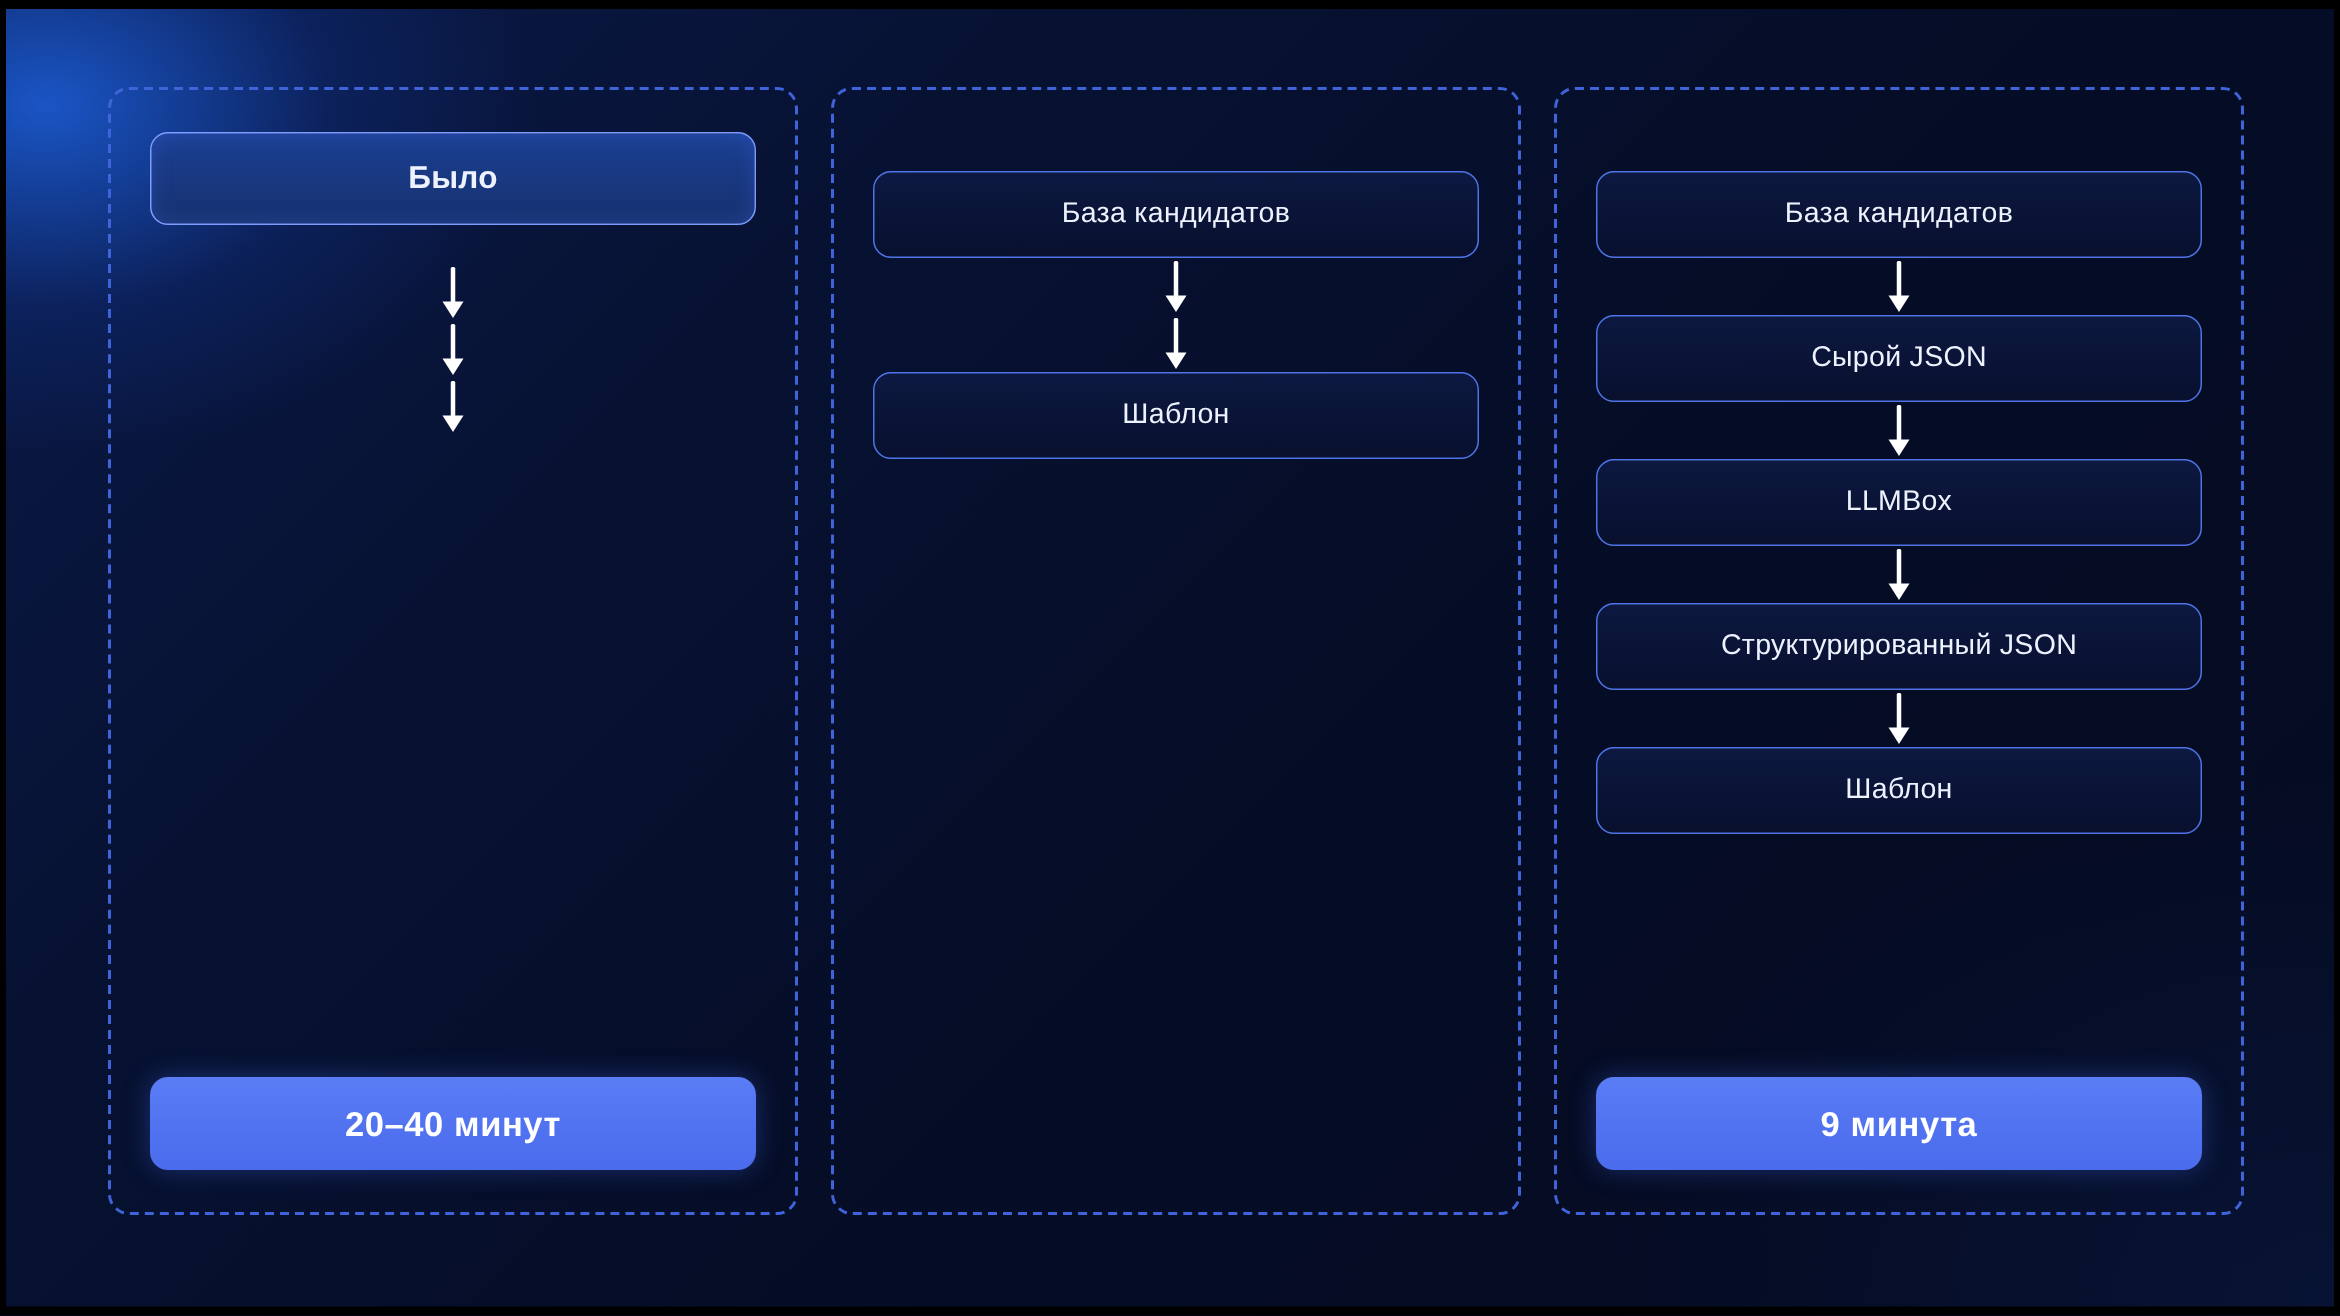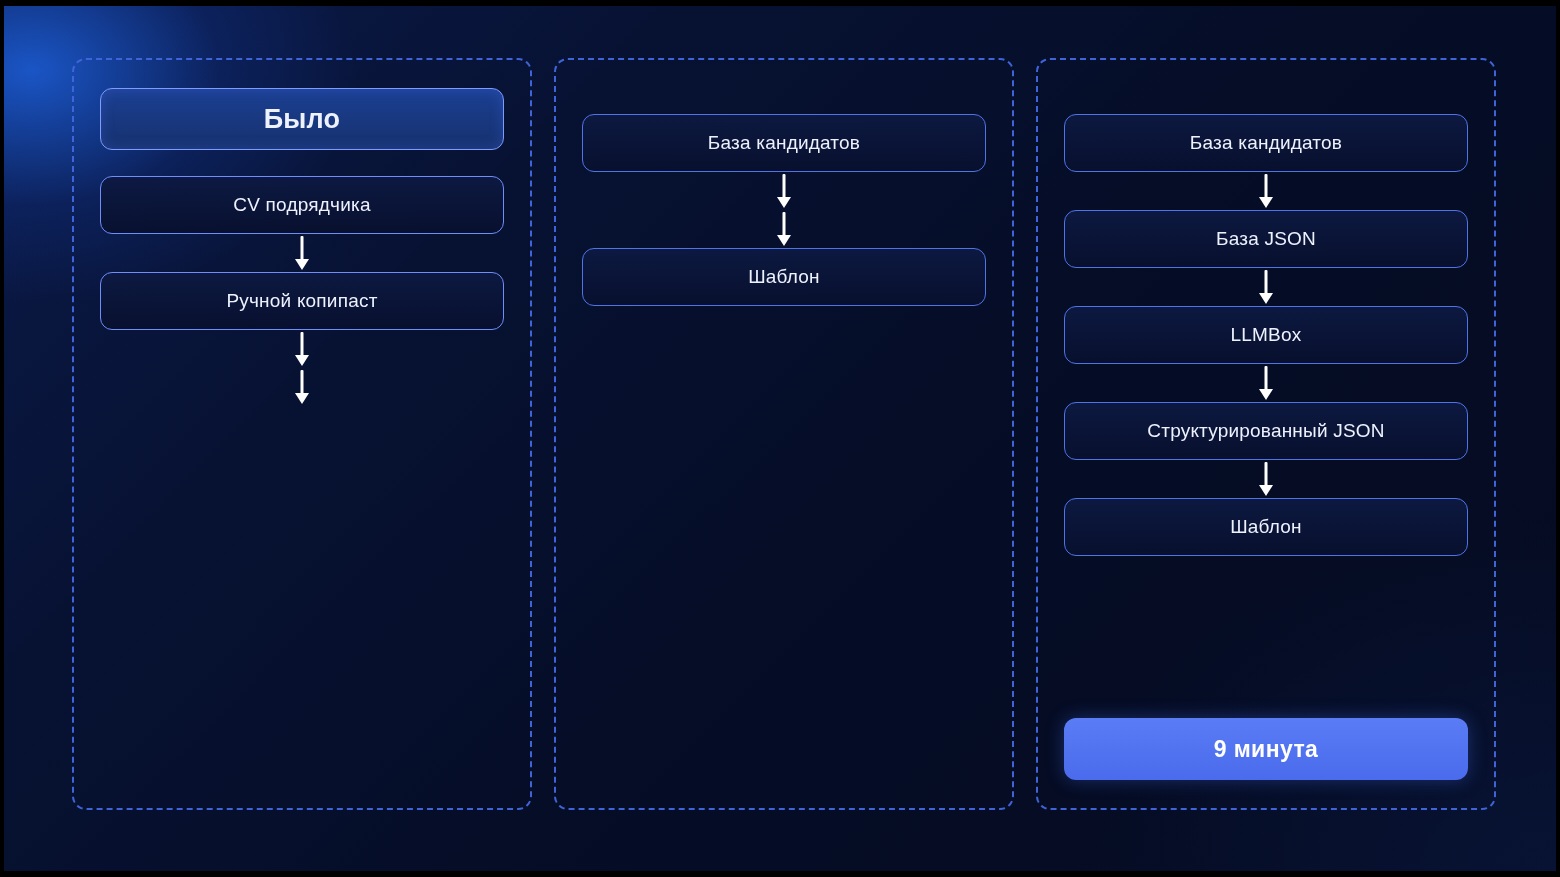--- a/index.html
+++ b/index.html
@@ -69,21 +69,21 @@
     color: #eef2ff;
     text-align: center;
     display: flex;
     align-items: center;
     justify-content: center;
     letter-spacing: 0.2px;
   }
 
   .node.header {
     height: 62px;
-    font-size: 27px;
+    font-size: 21px;
     font-weight: 700;
     border-color: #6e8bff;
     background: linear-gradient(180deg, #16306e 0%, #10204e 100%);
     box-shadow: inset 0 0 14px rgba(80,120,255,0.25);
   }
   .col.c1 .node.header {
     background: linear-gradient(180deg, #1b3f92 0%, #16316e 100%);
     border-color: #7e9bff;
   }
 
@@ -143,64 +143,63 @@
 </head>
 <body>
 
 <div id="stage">
   <div class="columns">
 
     <div class="col c1">
       <div class="node header">Было</div>
       <div class="gap-after-header"></div>
 
-      <div class="node step">CV подрядчика</div>
-      <div class="arrow">
-          <span class="shaft"></span>
-          <span class="head"></span>
-        </div>
-      <div class="node step">Ручной копипаст</div>
-      <div class="arrow">
-          <span class="shaft"></span>
-          <span class="head"></span>
-        </div>
-      <div class="arrow">
-          <span class="shaft"></span>
-          <span class="head"></span>
-        </div>
+      <div class="arrow">
+          <span class="shaft"></span>
+          <span class="head"></span>
+        </div>
+      <div class="arrow">
+          <span class="shaft"></span>
+          <span class="head"></span>
+        </div>
+      <div class="arrow">
+          <span class="shaft"></span>
+          <span class="head"></span>
+        </div>
+
+      <div class="spacer"></div>
+      <div class="node footer">20–40 минут</div>
+    </div>
+
+    <div class="col c2">
+      <div class="gap-after-header"></div>
+
+      <div class="node step">База кандидатов</div>
+      <div class="arrow">
+          <span class="shaft"></span>
+          <span class="head"></span>
+        </div>
+      <div class="arrow">
+          <span class="shaft"></span>
+          <span class="head"></span>
+        </div>
+      <div class="node step">Шаблон</div>
 
       <div class="spacer"></div>
     </div>
 
-    <div class="col c2">
-      <div class="gap-after-header"></div>
-
-      <div class="node step">База кандидатов</div>
-      <div class="arrow">
-          <span class="shaft"></span>
-          <span class="head"></span>
-        </div>
-      <div class="arrow">
-          <span class="shaft"></span>
-          <span class="head"></span>
-        </div>
-      <div class="node step">Шаблон</div>
-
-      <div class="spacer"></div>
-    </div>
-
     <div class="col c3">
       <div class="gap-after-header"></div>
 
       <div class="node step">База кандидатов</div>
       <div class="arrow">
           <span class="shaft"></span>
           <span class="head"></span>
         </div>
-      <div class="node step">База JSON</div>
+      <div class="node step">Сырой JSON</div>
       <div class="arrow">
           <span class="shaft"></span>
           <span class="head"></span>
         </div>
       <div class="node step">LLMBox</div>
       <div class="arrow">
           <span class="shaft"></span>
           <span class="head"></span>
         </div>
       <div class="node step">Структурированный JSON</div>

